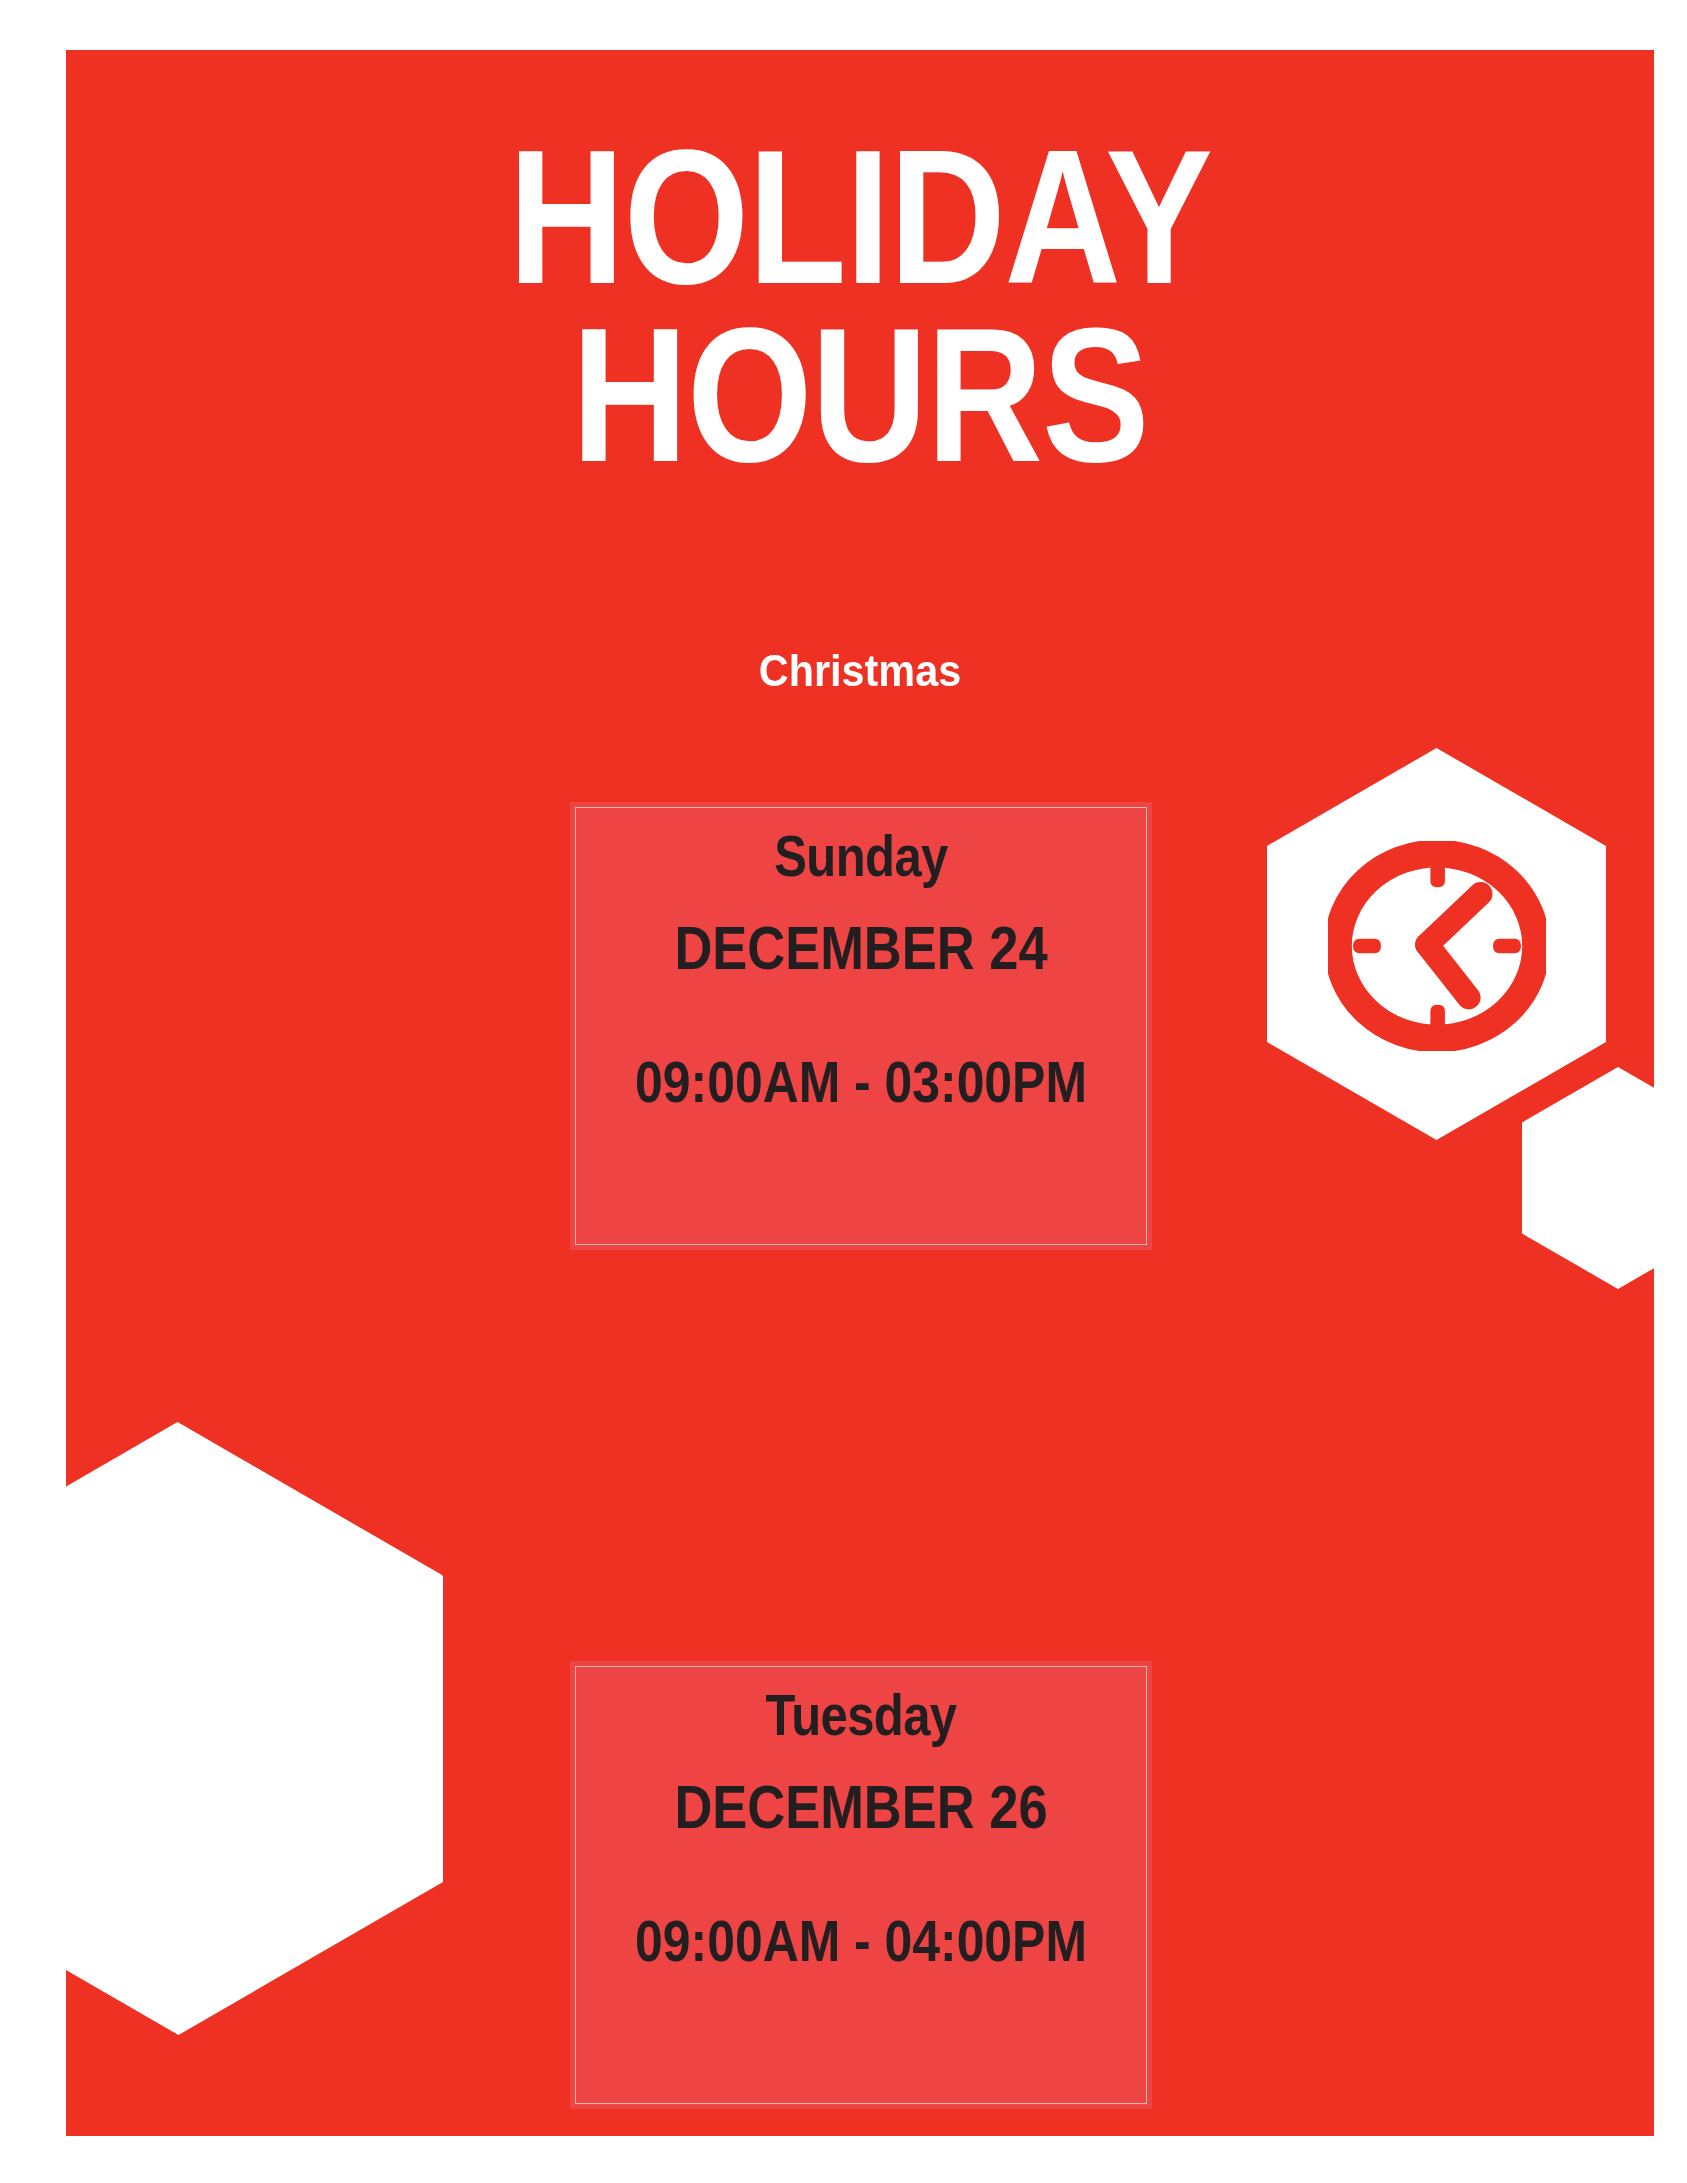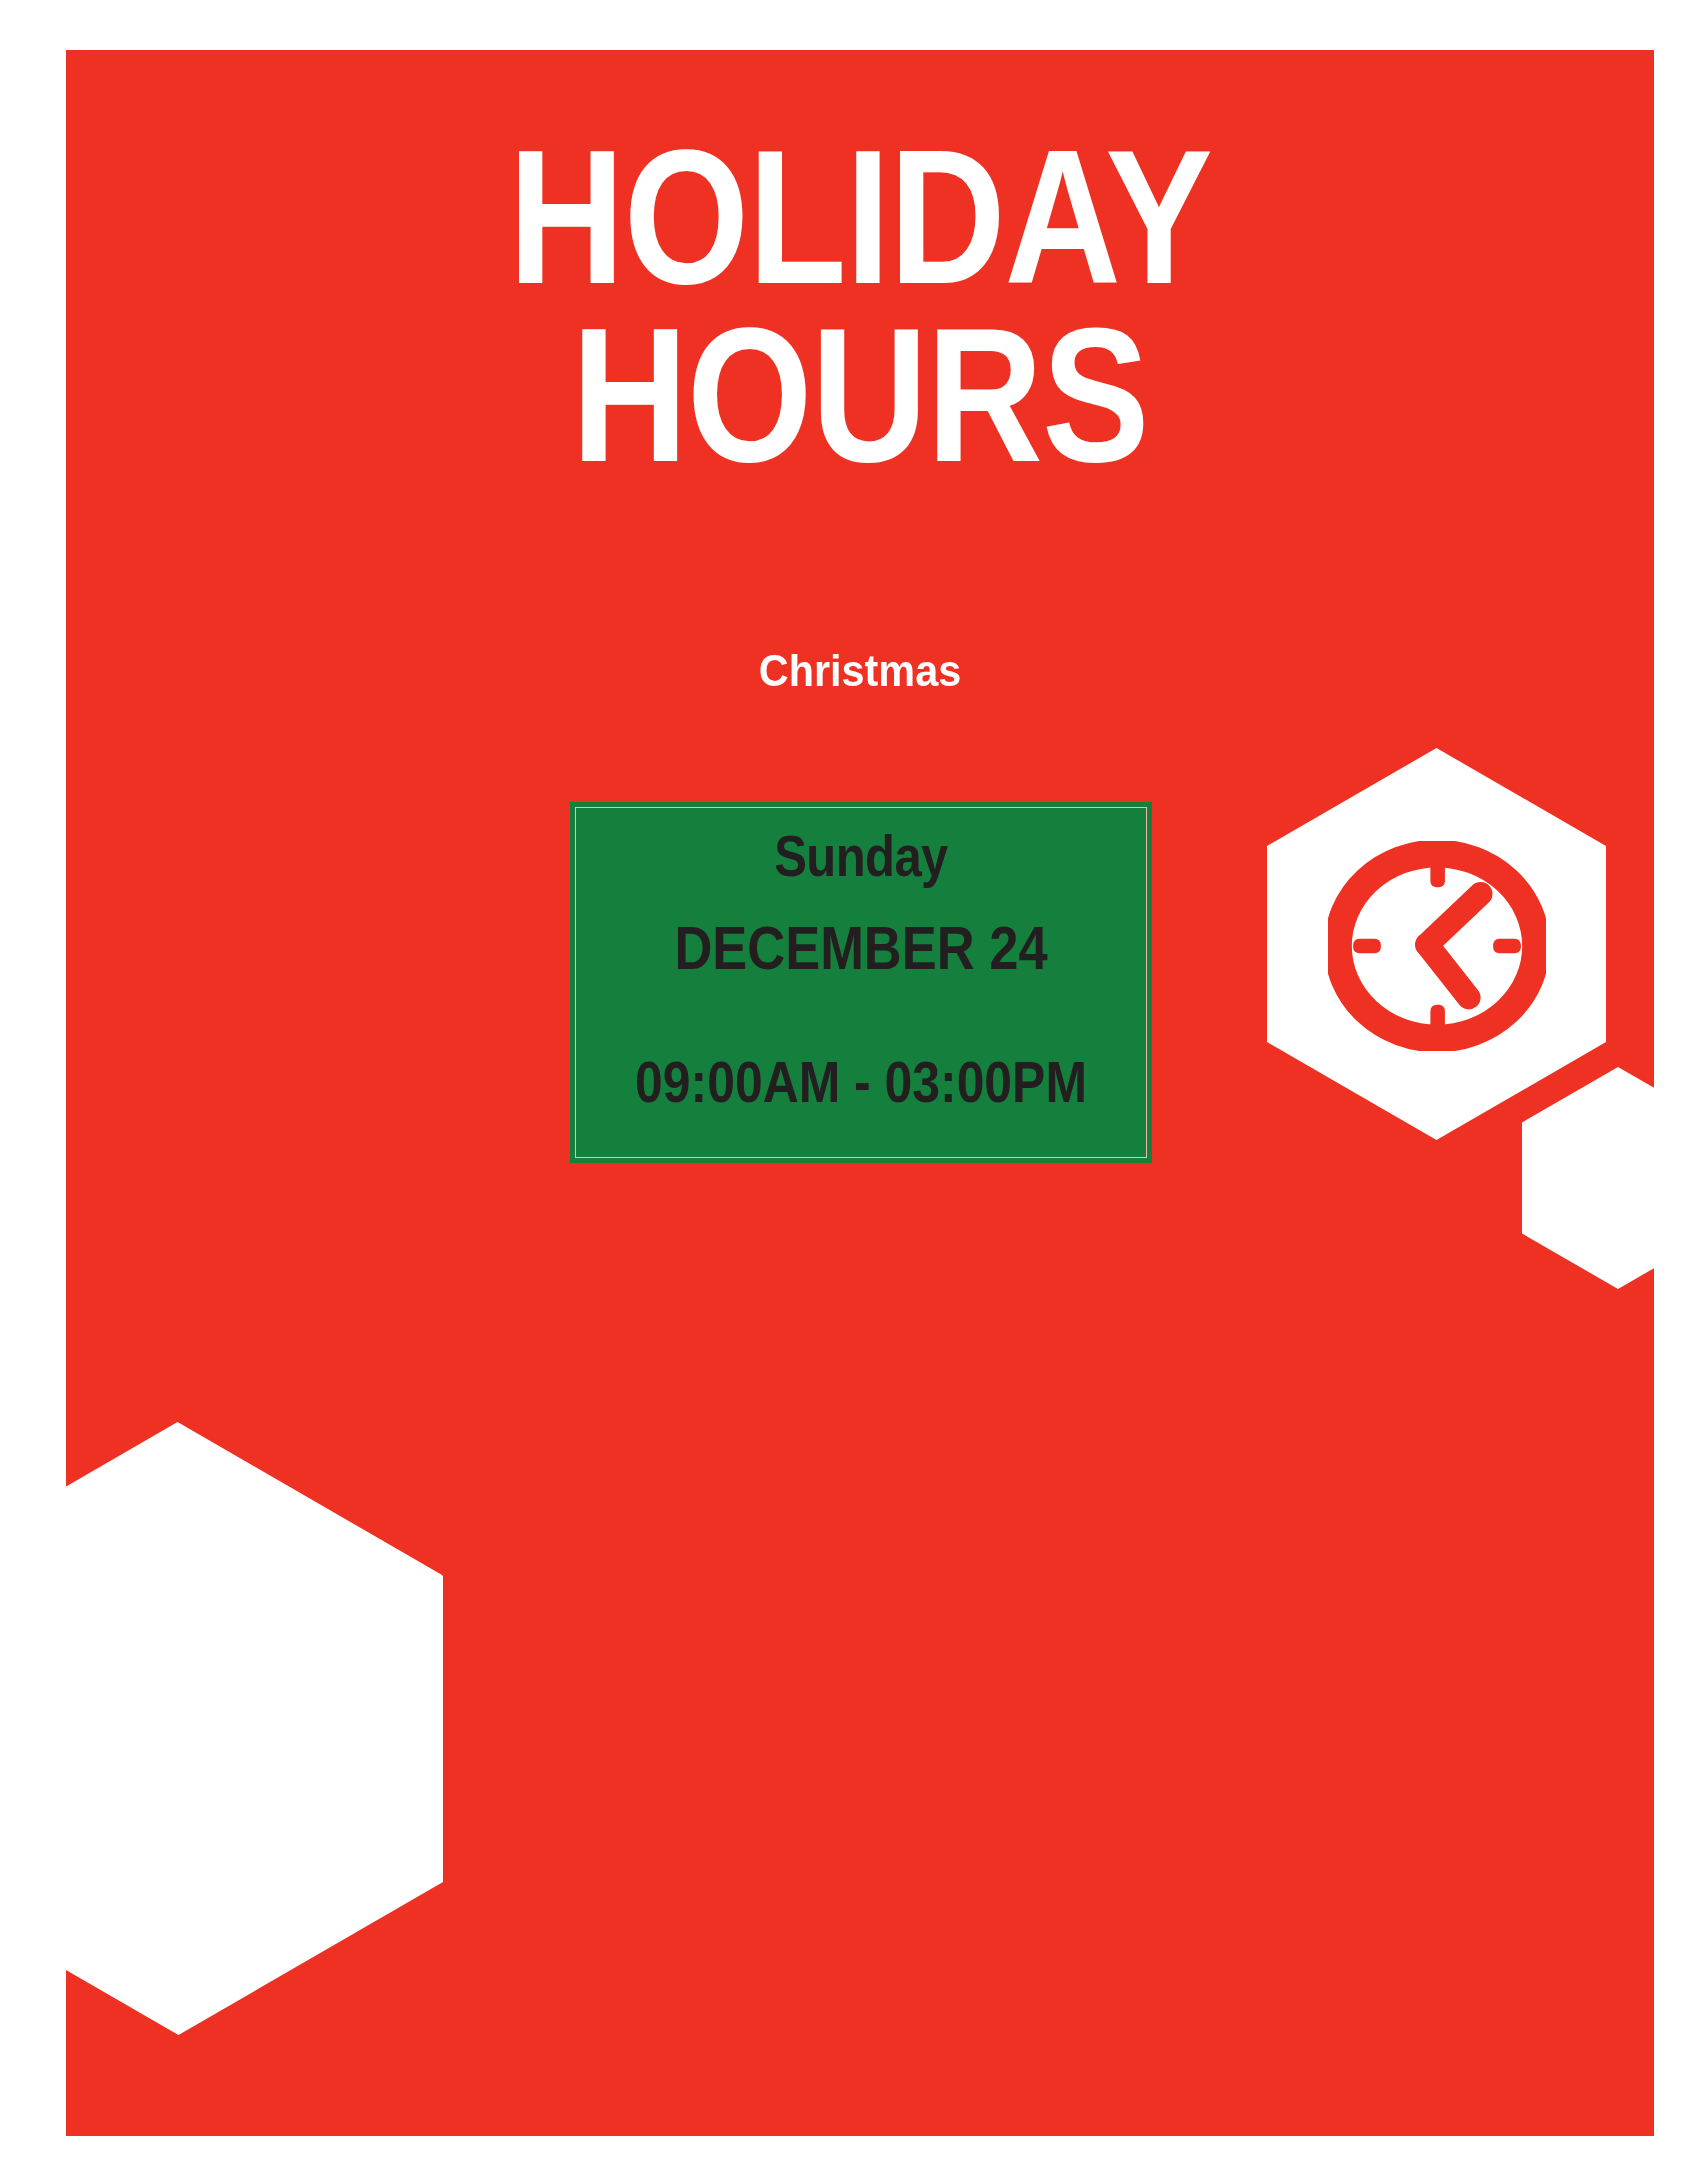--- a/index.html
+++ b/index.html
@@ -111,22 +111,22 @@
     line-height: 1;
     transform: scaleX(0.94);
     transform-origin: center top;
   }
 
   
   .card {
     position: absolute;
     left: 504px;           
     width: 582px;
-    height: 361px;
-    background: #15803d;
+    height: 448px;
+    background: #ef4444;
     box-sizing: border-box;
   }
   .card-inner-border {
     position: absolute;
     left: 5.3px;
     top: 5.3px;
     right: 5.3px;
     bottom: 5.3px;
     border: 1.3px solid #f6b9b0;
     box-sizing: border-box;
@@ -216,18 +216,26 @@
     <div class="card card-1">
       <div class="card-inner-border"></div>
       <div class="card-body">
         <div class="card-weekday">Sunday</div>
         <div class="card-date">DECEMBER 24</div>
         <div class="card-hours">09:00AM - 03:00PM</div>
       </div>
     </div>
 
 
+    <div class="card card-3">
+      <div class="card-inner-border"></div>
+      <div class="card-body">
+        <div class="card-weekday">Tuesday</div>
+        <div class="card-date">DECEMBER 26</div>
+        <div class="card-hours">09:00AM - 04:00PM</div>
+      </div>
+    </div>
 
   </div>
 
   <div class="hex" style="left:-103px; top:1422px; width:529px; height:612px; border-radius:17px;"></div>
 </div>
 
 
 </body></html>

